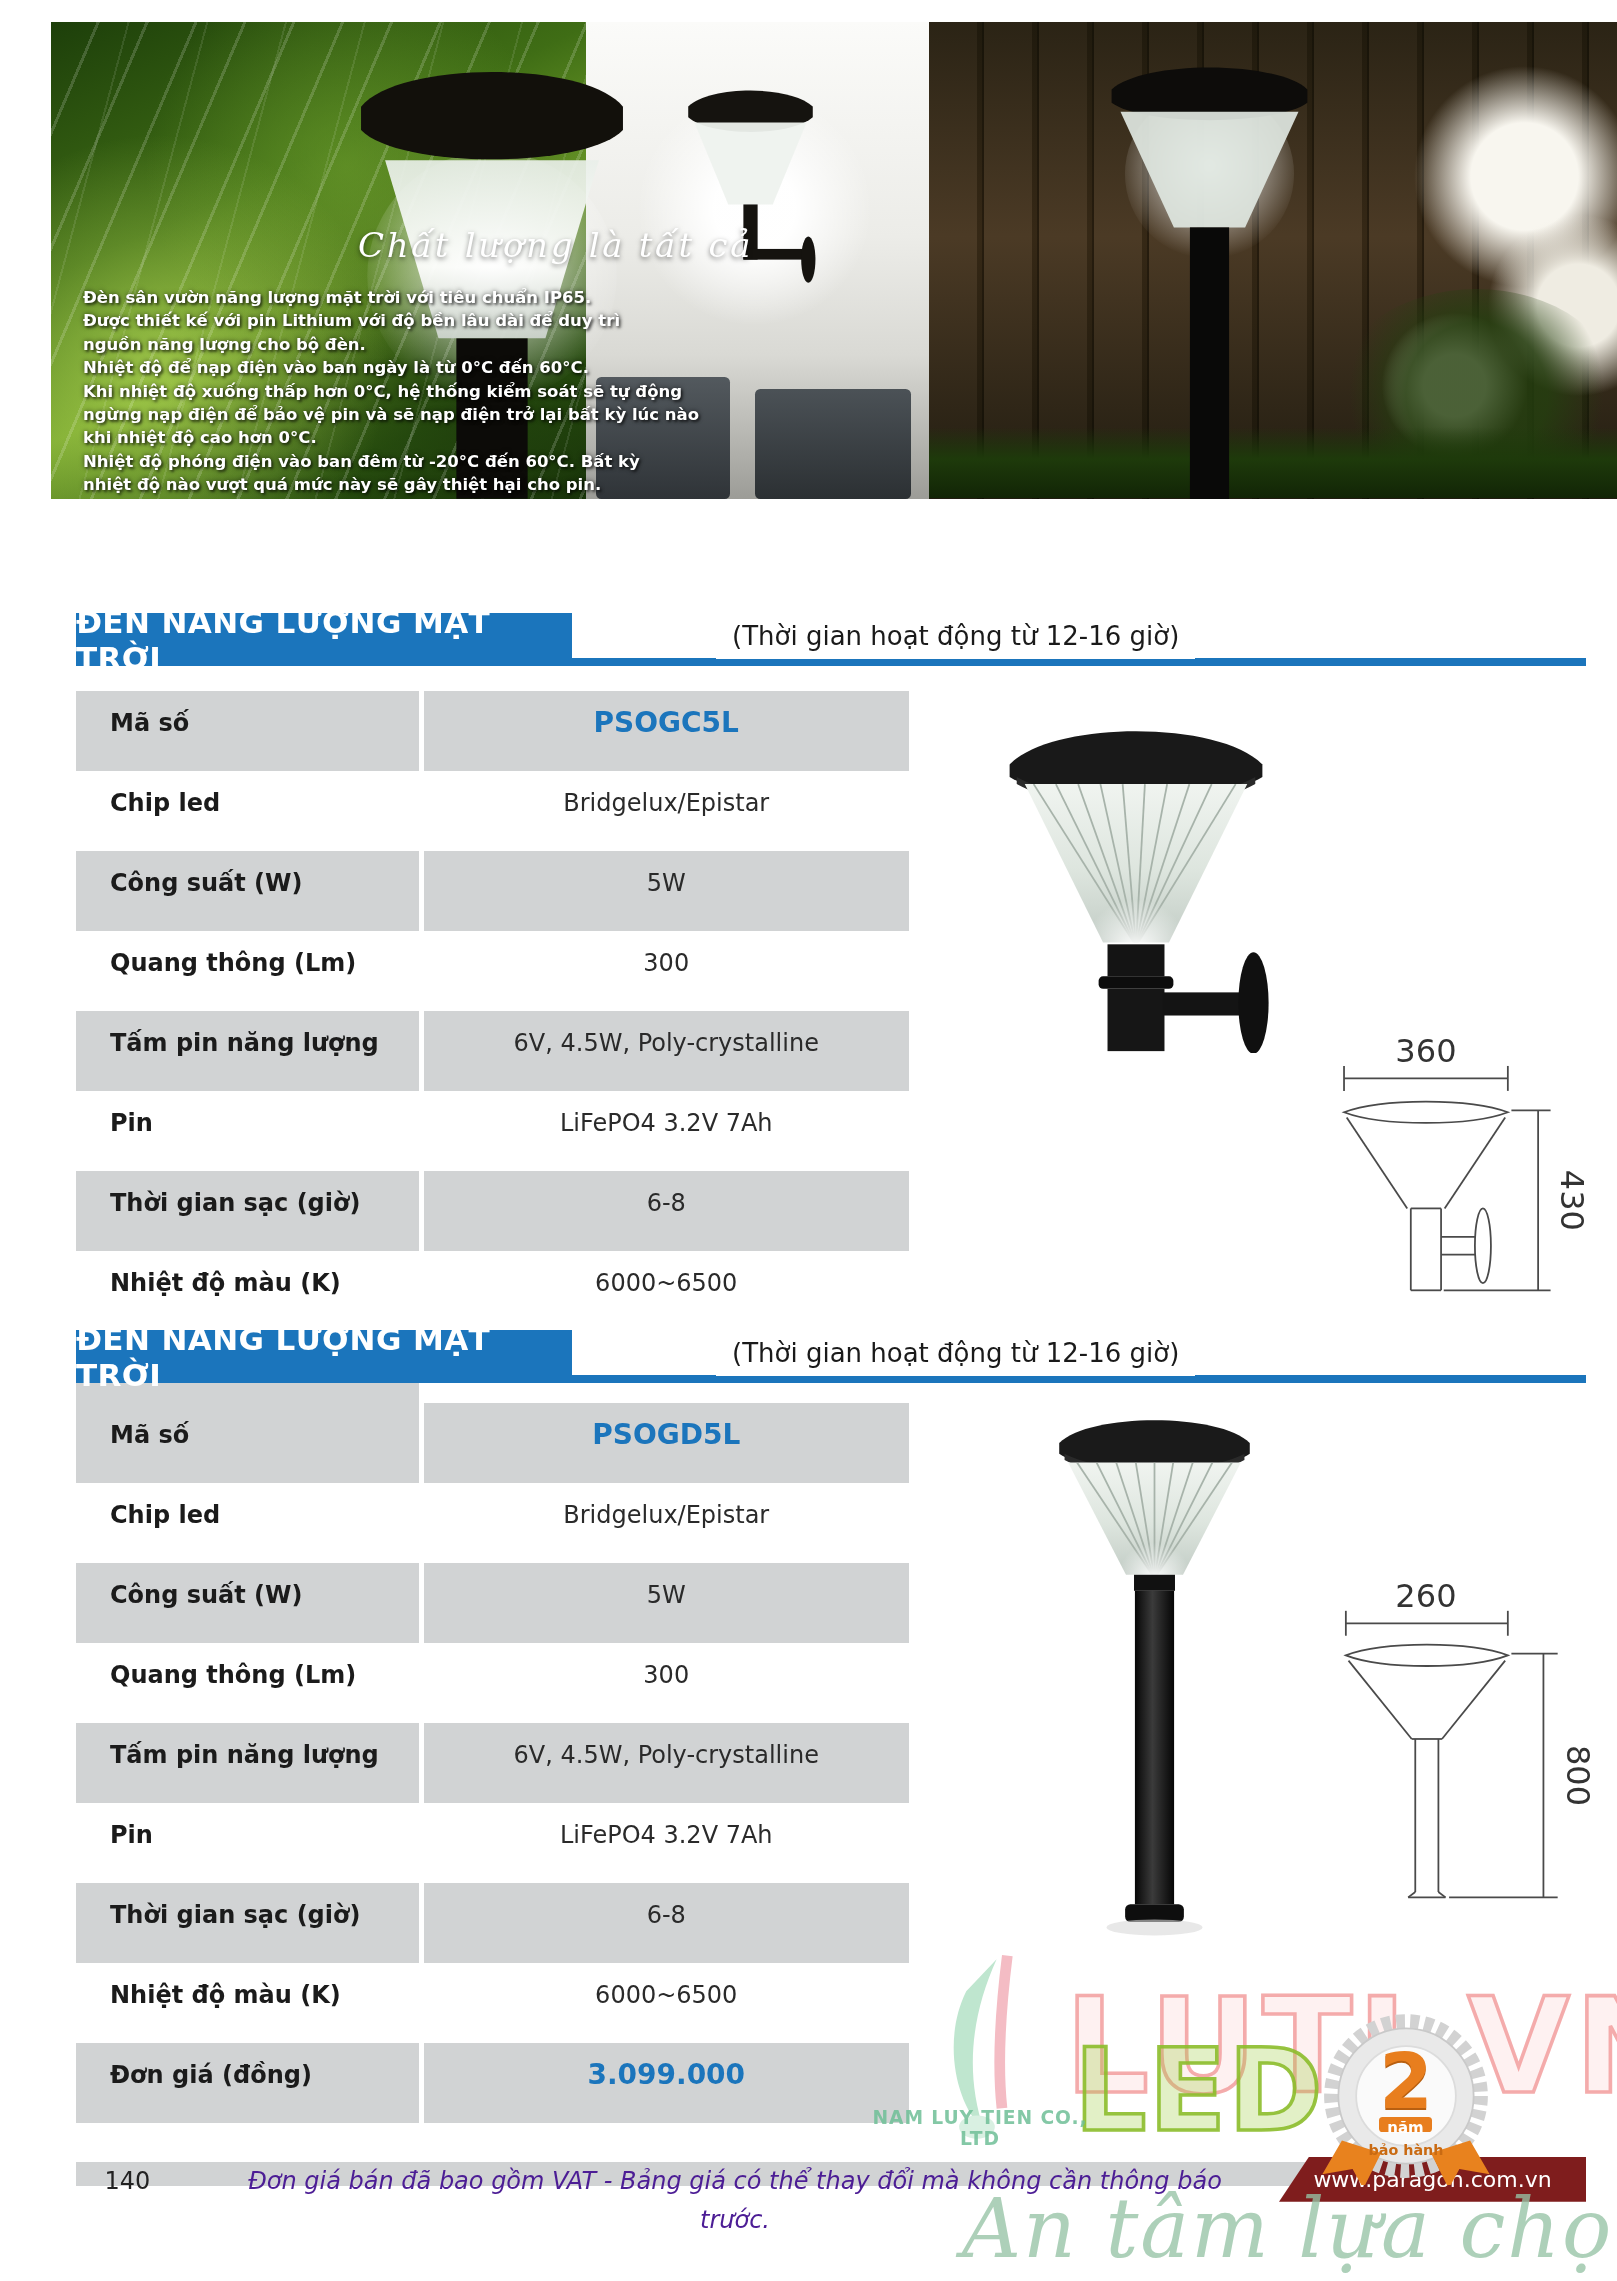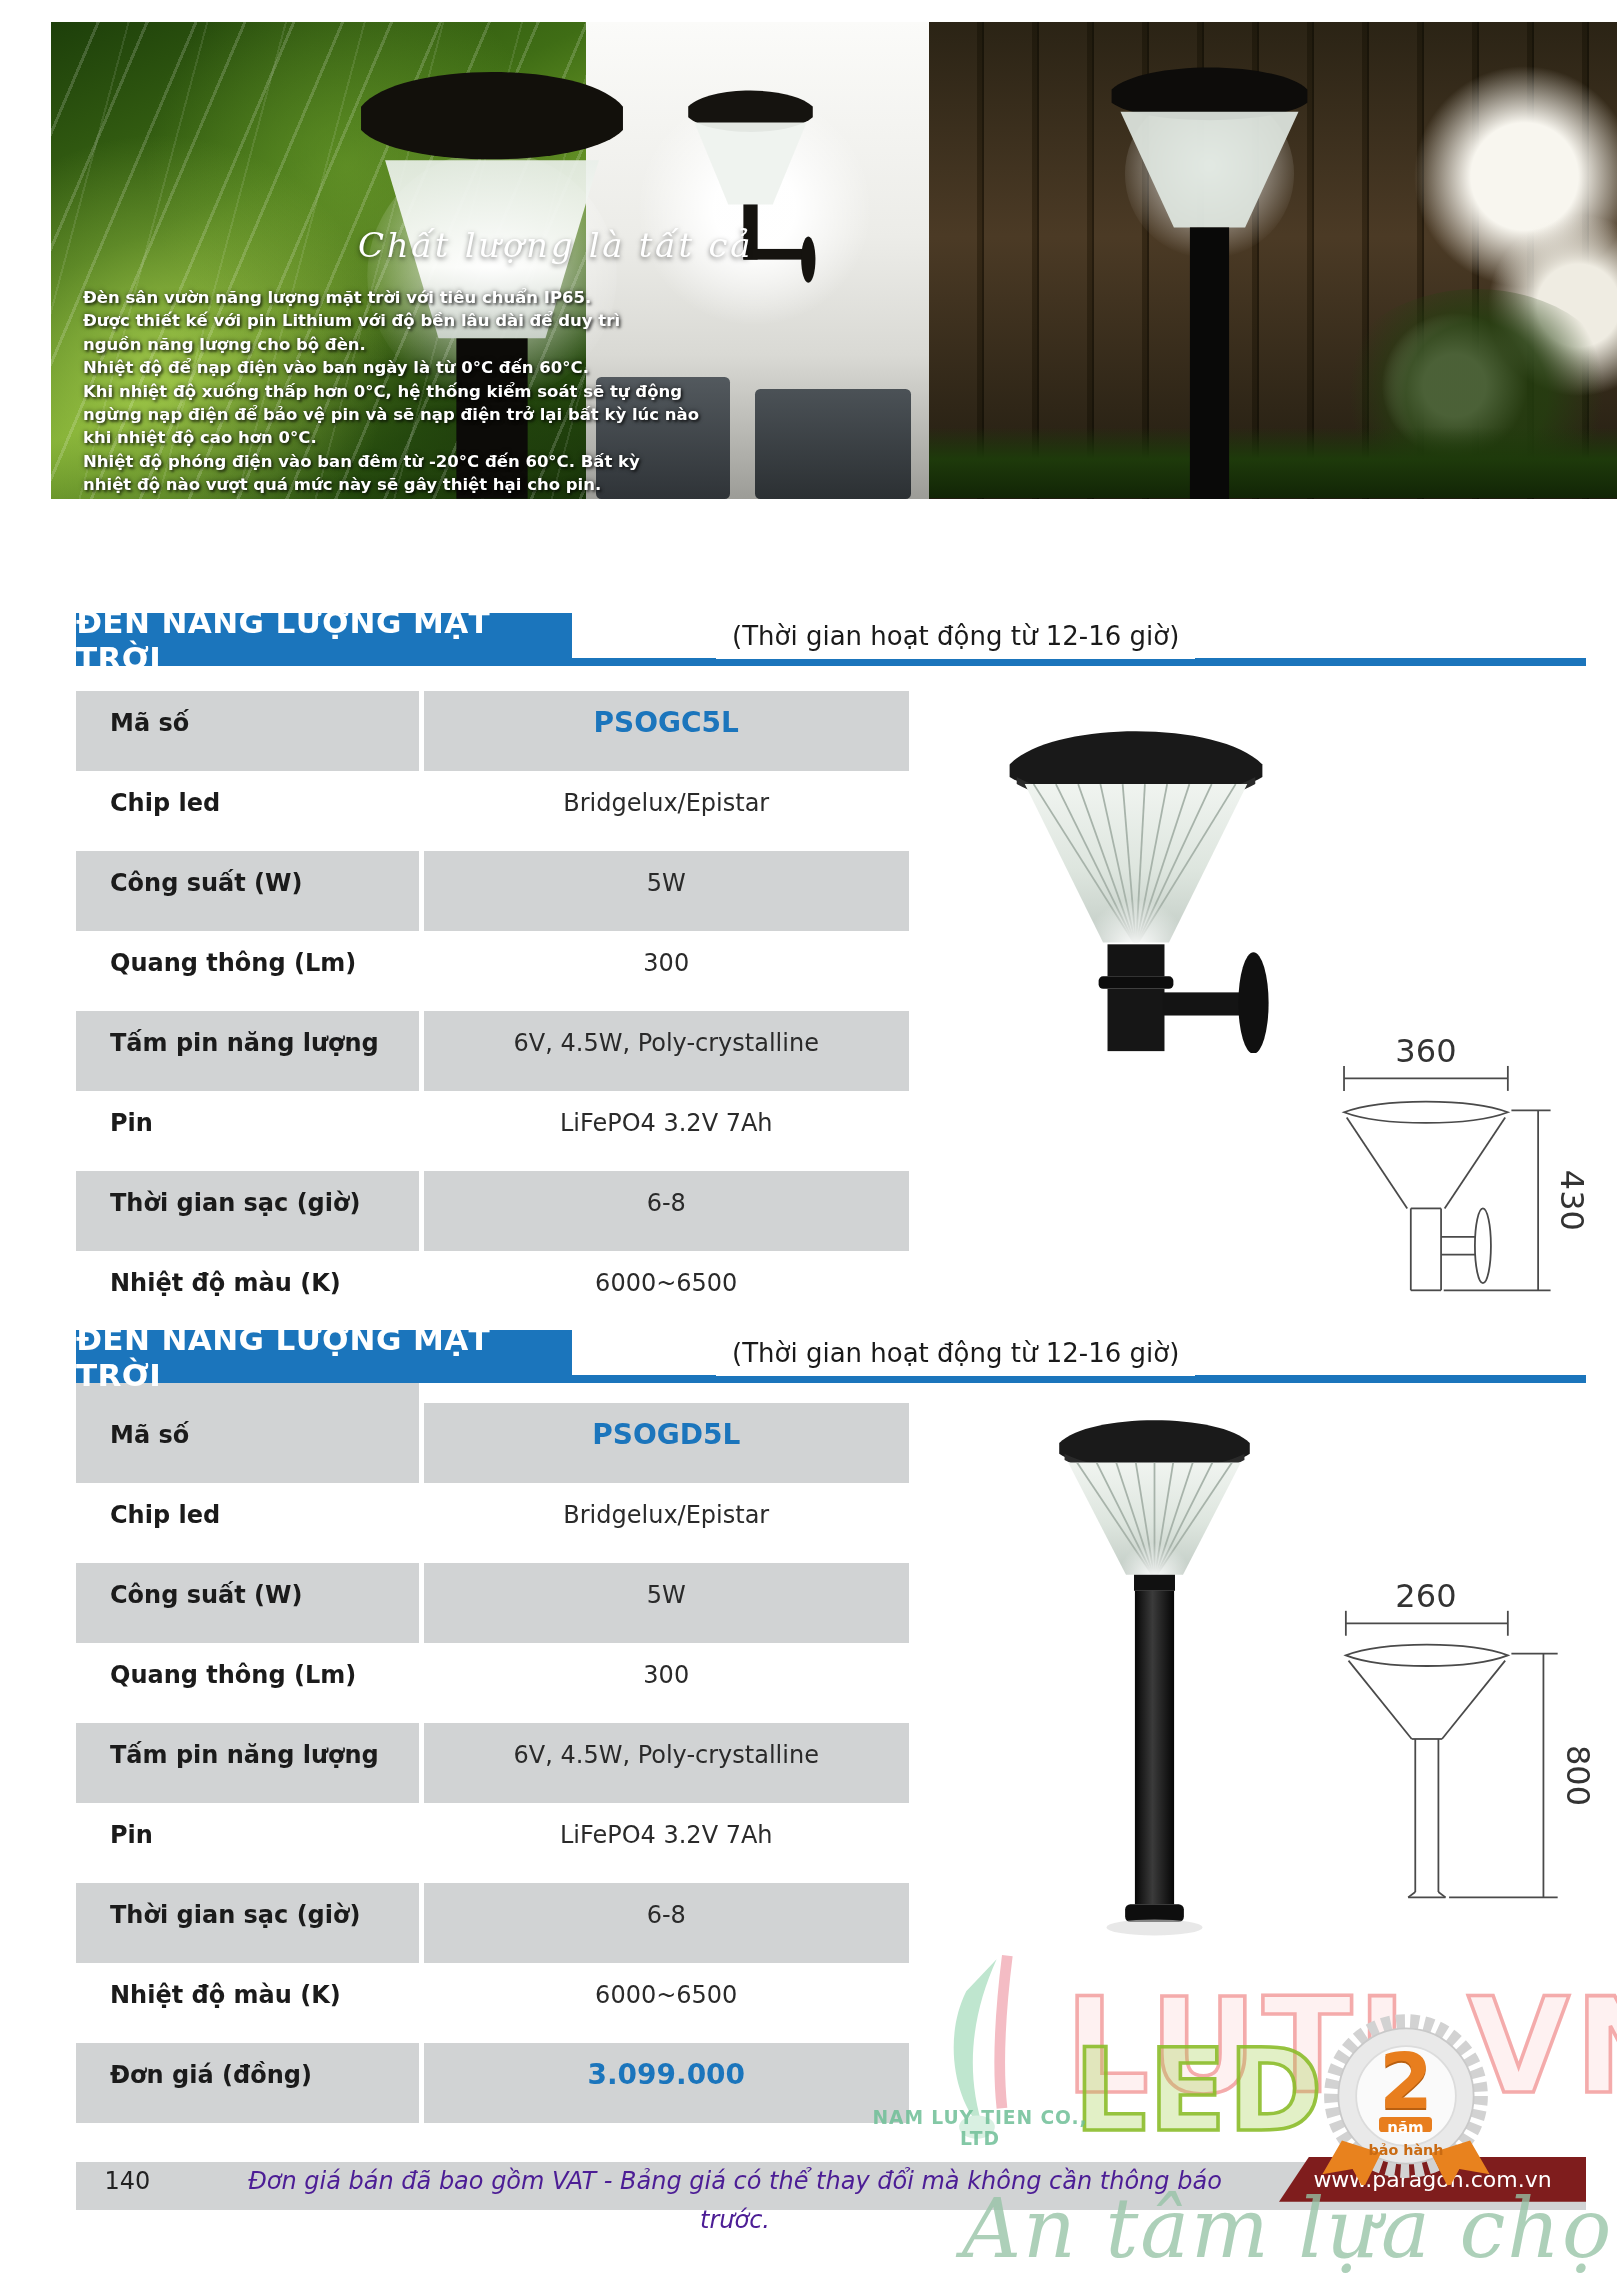--- a/index.html
+++ b/index.html
@@ -78,21 +78,21 @@
     font-style:italic;font-size:82px;color:rgba(150,195,165,.78);letter-spacing:1.8px;white-space:nowrap;}
 
   .badge{left:1317px;top:2007px;width:178px;height:178px;z-index:7;}
   .badge-num{position:absolute;left:0;top:30px;width:178px;text-align:center;font-size:77px;font-weight:bold;color:#e87e1e;
     text-shadow:0 1.8px 0 #b85f10;}
   .badge-nam{position:absolute;left:62px;top:110px;width:53px;height:15px;background:#e87e1e;color:#fff;
     font-size:15px;font-weight:bold;text-align:center;line-height:23px;border-radius:3.6px;}
   .badge-sub{position:absolute;left:0;top:135px;width:178px;text-align:center;font-size:14.3px;font-weight:bold;color:#c96a12;}
 
   
-  .footer{left:76px;top:2162px;width:1510px;height:48px;background:#d1d3d4;z-index:6;}
+  .footer{left:76px;top:2162px;width:1510px;height:24px;background:#d1d3d4;z-index:6;}
   .footer .pg{position:absolute;left:28.5px;top:0;line-height:39px;font-size:24px;color:#222;}
   .footer .note{position:absolute;left:160px;width:998px;top:0;line-height:39px;font-size:24px;font-style:italic;
     text-align:center;color:#4c1d95;}
   .footer .web{position:absolute;right:0;top:-5.3px;width:307px;height:45px;background:#7f1d1d;color:#fff;
     font-size:22px;line-height:45px;text-align:center;clip-path:polygon(30px 0,100% 0,100% 100%,0 100%);}
 </style>
 </head>
 <body>
 
 <div class="abs hero">

